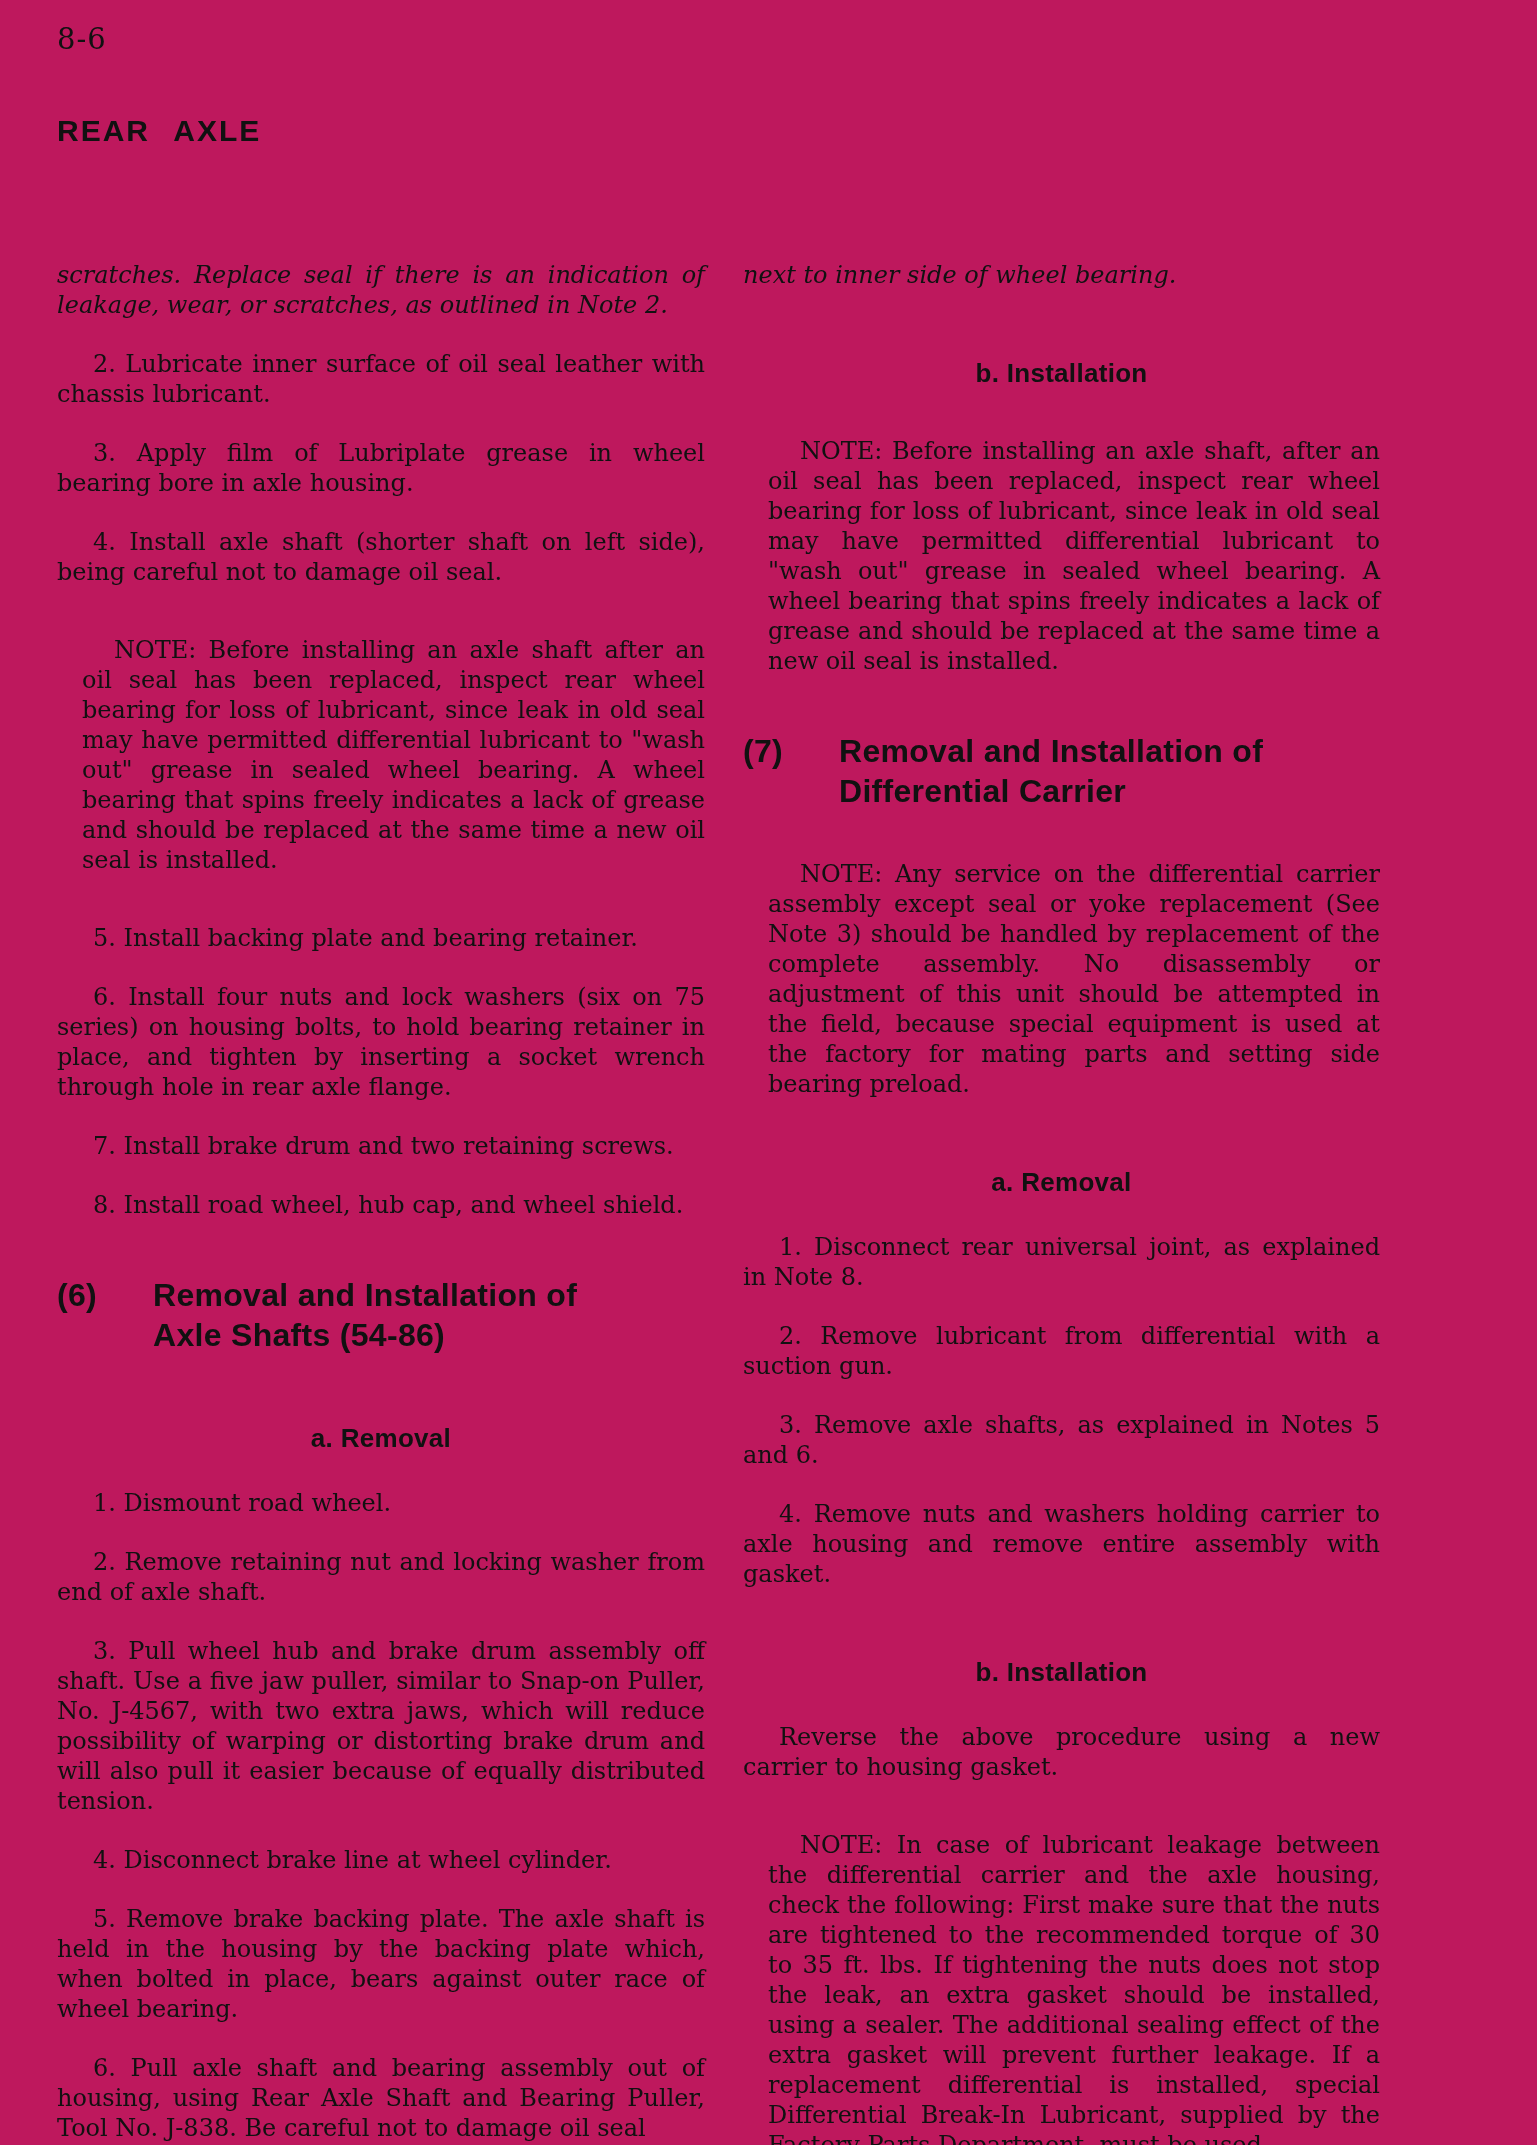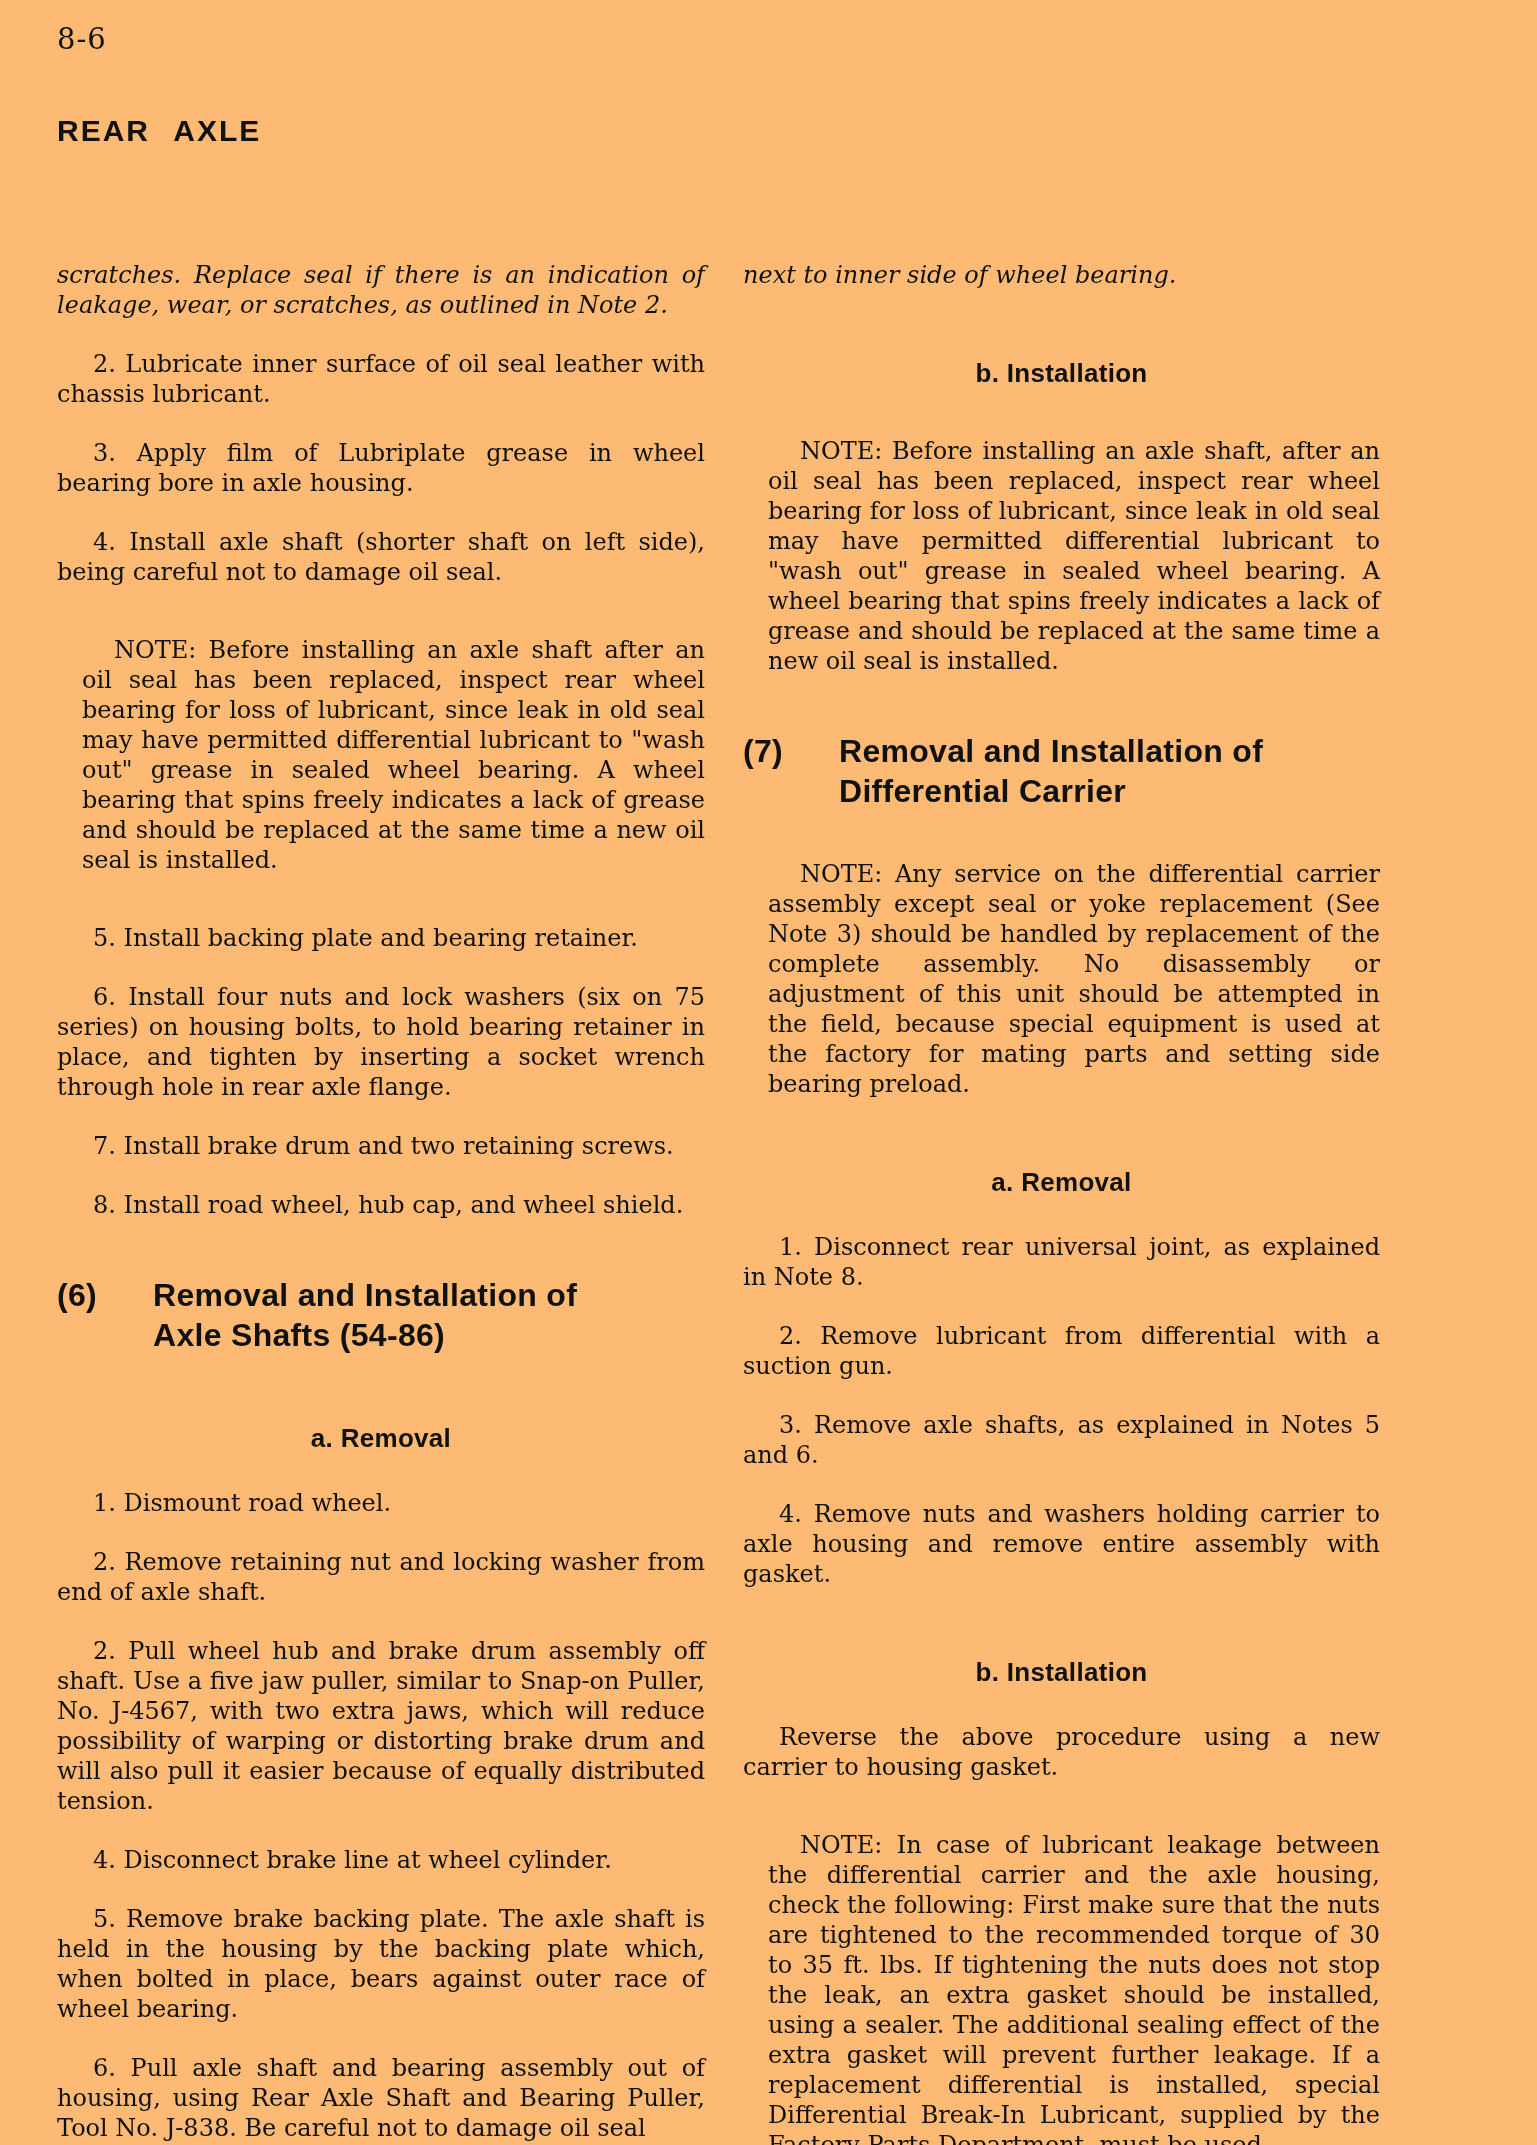--- a/index.html
+++ b/index.html
@@ -4,21 +4,21 @@
 <style>
   html, body {
     margin: 0;
     padding: 0;
     background: #ffffff;
   }
   .page {
     position: relative;
     width: 1537px;
     height: 2145px;
-    background: #fdba74;
+    background: #be185d;
     color: #111111;
     font-family: "DejaVu Serif", serif;
     overflow: hidden;
   }
   .pageno {
     position: absolute;
     top: 22px;
     left: 57px;
     font-size: 29px;
     letter-spacing: 1px;
@@ -115,21 +115,21 @@
         <div class="section">
           <span class="secnum">(6)</span>
           <span class="sectitle">
             <span>Removal and Installation of</span>
             <span>Axle Shafts (54-86)</span>
           </span>
         </div>
         <div class="sub">a.  Removal</div>
         <p class="para indent">1.  Dismount road wheel.</p>
         <p class="para indent">2.  Remove retaining nut and locking washer from end of axle shaft.</p>
-        <p class="para indent">2.  Pull wheel hub and brake drum assembly off shaft. Use a five jaw puller, similar to Snap-on Puller, No. J-4567, with two extra jaws, which will reduce possibility of warping or distorting brake drum and will also pull it easier because of equally distributed tension.</p>
+        <p class="para indent">3.  Pull wheel hub and brake drum assembly off shaft. Use a five jaw puller, similar to Snap-on Puller, No. J-4567, with two extra jaws, which will reduce possibility of warping or distorting brake drum and will also pull it easier because of equally distributed tension.</p>
         <p class="para indent">4.  Disconnect brake line at wheel cylinder.</p>
         <p class="para indent">5.  Remove brake backing plate. The axle shaft is held in the housing by the backing plate which, when bolted in place, bears against outer race of wheel bearing.</p>
         <p class="para indent">6.  Pull axle shaft and bearing assembly out of housing, using Rear Axle Shaft and Bearing Puller, Tool No. J-838. Be careful not to damage oil seal</p>
       </div>
 
       <div class="col right">
         <p class="para cont">next to inner side of wheel bearing.</p>
         <div class="sub">b.  Installation</div>
         <p class="note">NOTE:   Before installing an axle shaft, after an oil seal has been replaced, inspect rear wheel bearing for loss of lubricant, since leak in old seal may have permitted differential lubricant to "wash out" grease in sealed wheel bearing. A wheel bearing that spins freely indicates a lack of grease and should be replaced at the same time a new oil seal is installed.</p>
         <div class="section">

